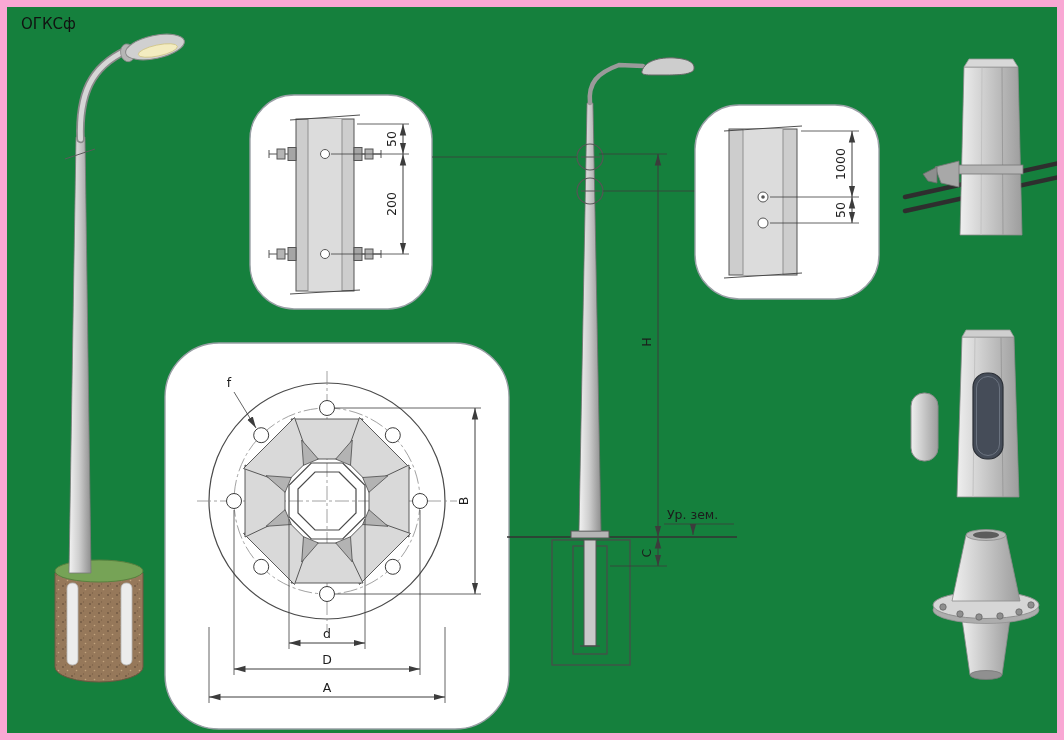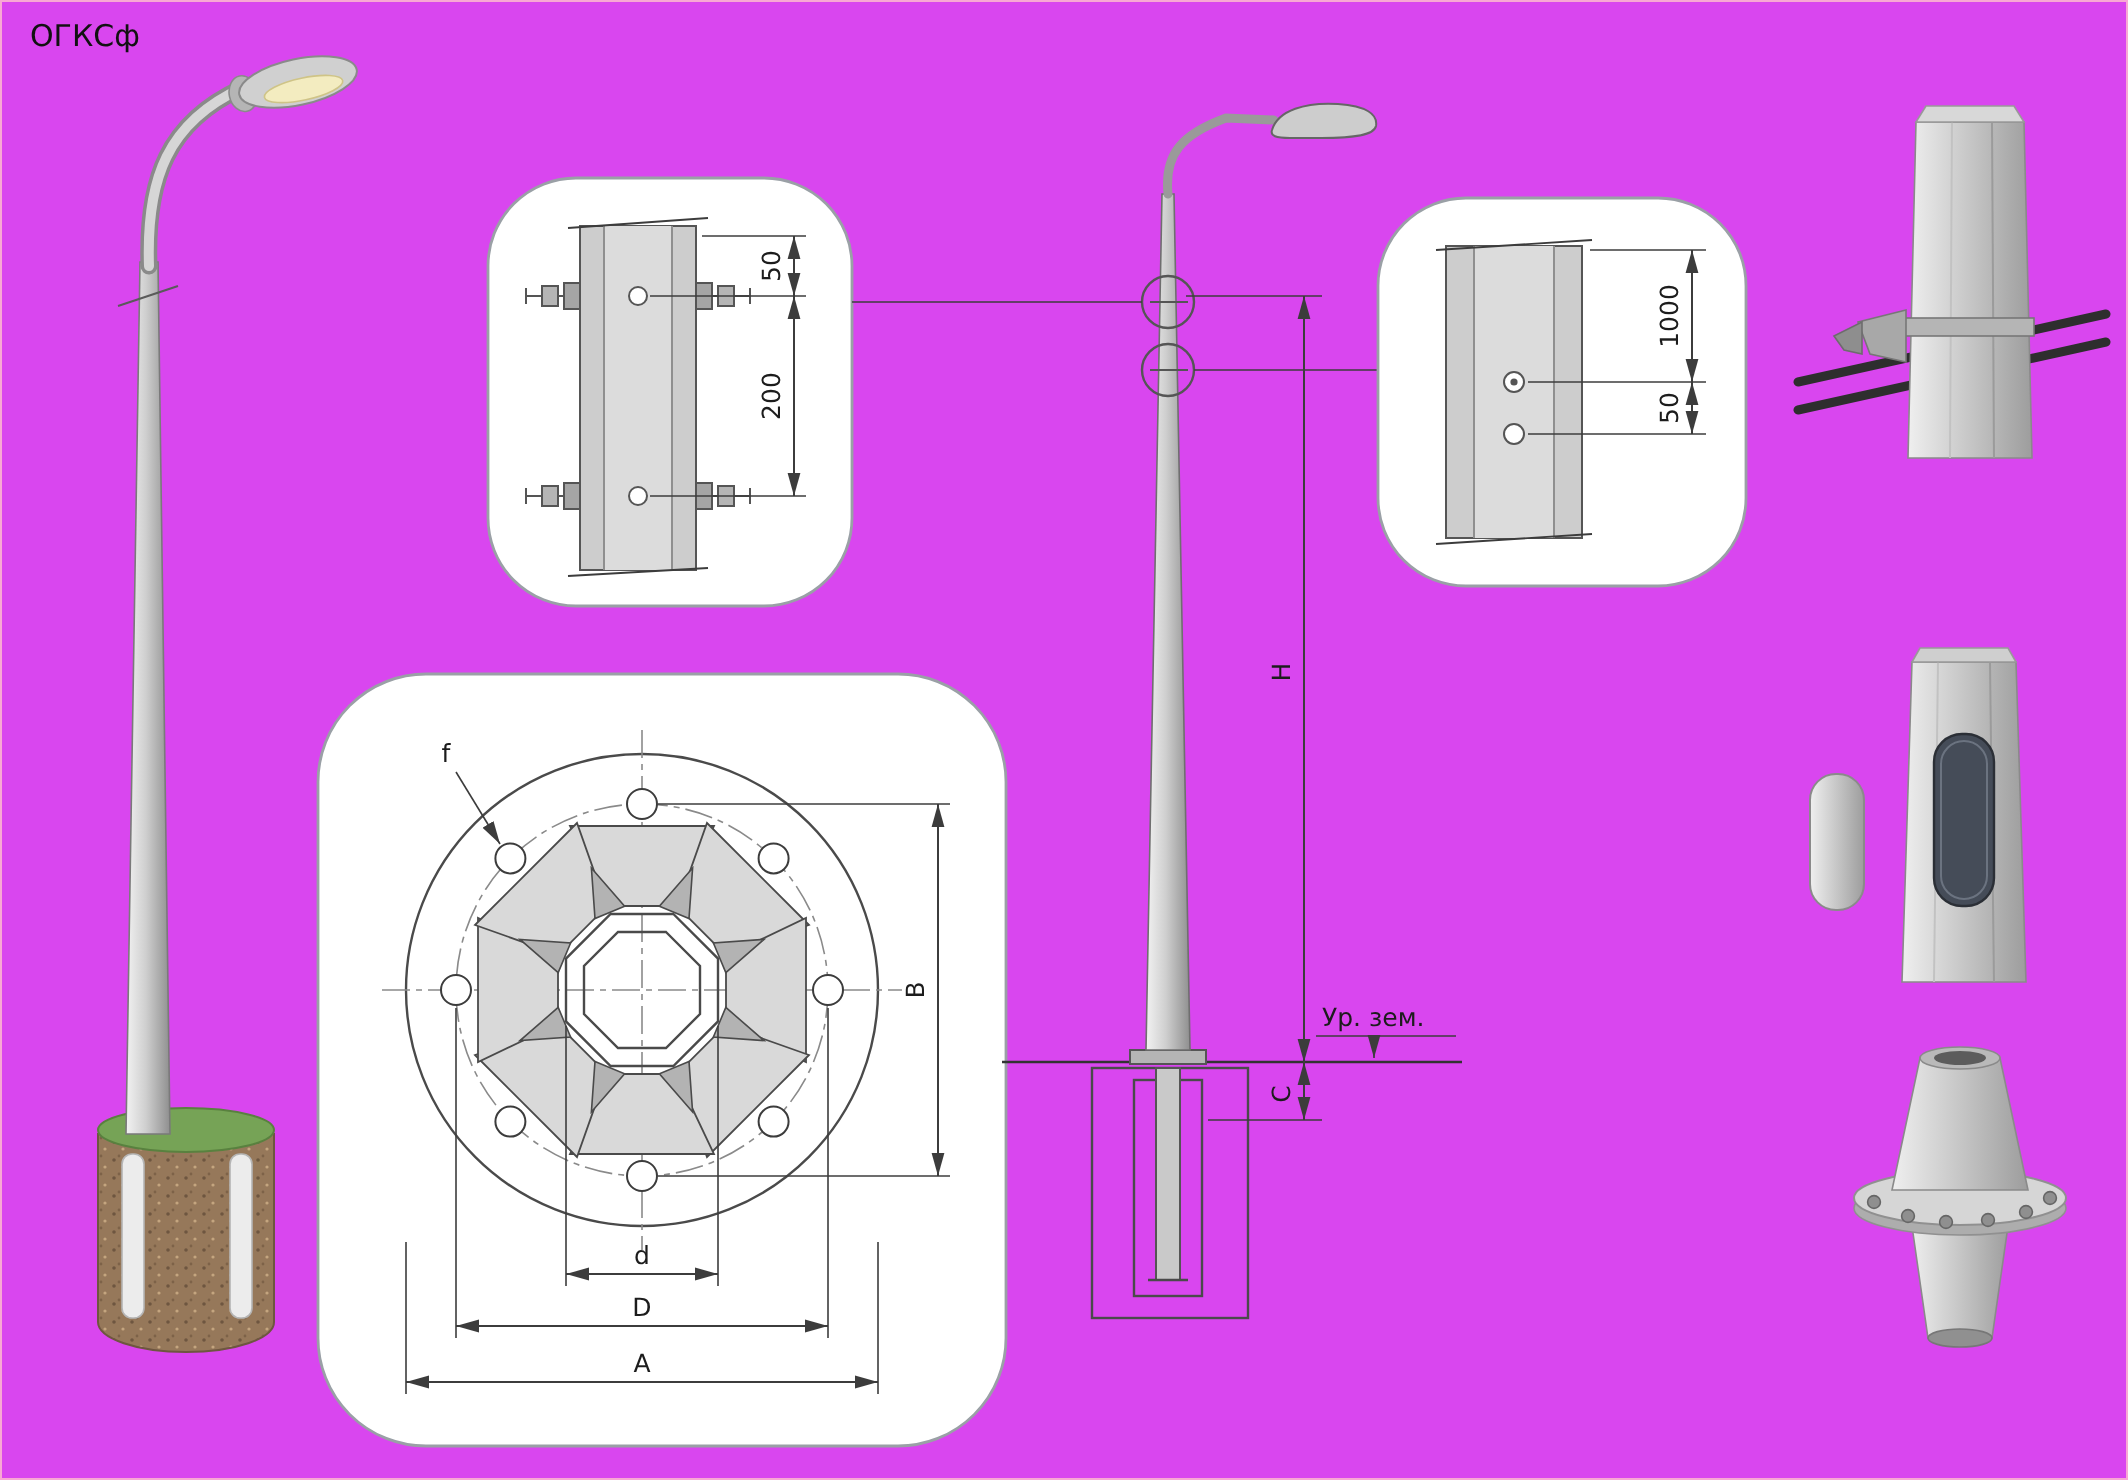--- a/index.html
+++ b/index.html
@@ -1,18 +1,18 @@
 <!DOCTYPE html>
 <html><head>
 <meta charset="utf-8">
 <style>
   html,body { margin:0; padding:0; background:#ffffff; }
   #page {
-    position:relative; width:1064px; height:740px; background:#d946ef;
-    border:1px solid #f9a8d4; box-sizing:border-box; overflow:hidden;
+    position:relative; width:1064px; height:740px; background:#15803d;
+    border:7px solid #f9a8d4; box-sizing:border-box; overflow:hidden;
     font-family:"DejaVu Sans", sans-serif;
   }
   #drawing { position:absolute; left:0; top:0; }
   .callout { fill:#ffffff; stroke:#9aa0a6; stroke-width:1.4; }
   .thin    { stroke:#3c3c3c; stroke-width:0.9; fill:none; }
   .med     { stroke:#4a4a4a; stroke-width:1.2; fill:none; }
   .dim     { stroke:#3c3c3c; stroke-width:1; fill:none;
              marker-start:url(#arrow); marker-end:url(#arrow); }
   .ext     { stroke:#3c3c3c; stroke-width:0.8; fill:none; }
   .cl      { stroke:#8a8a8a; stroke-width:0.8; fill:none; stroke-dasharray:14 3 3 3; }

